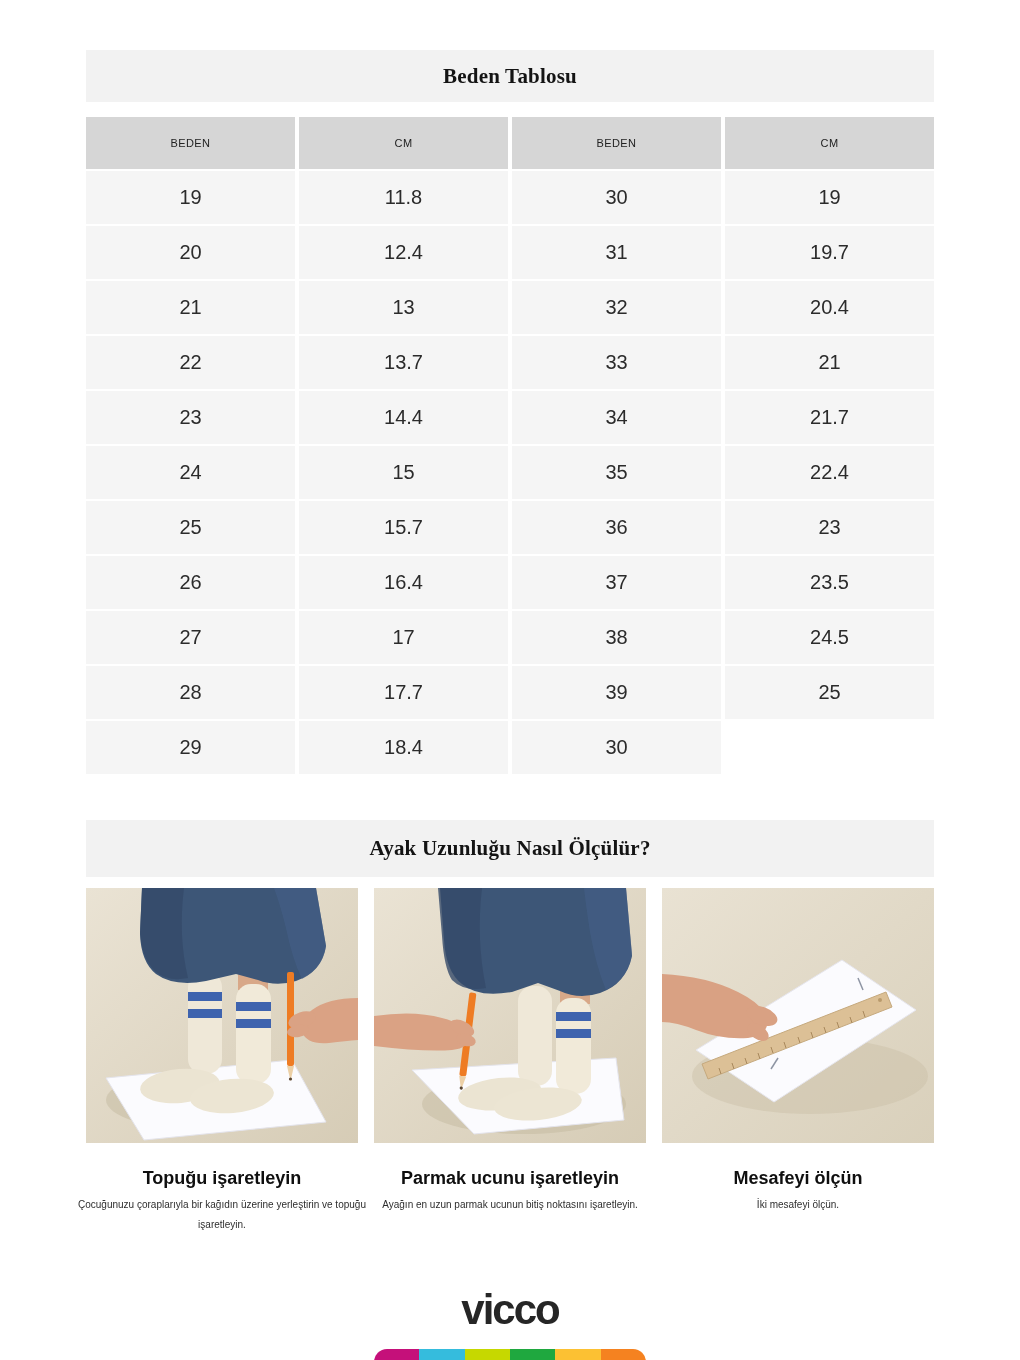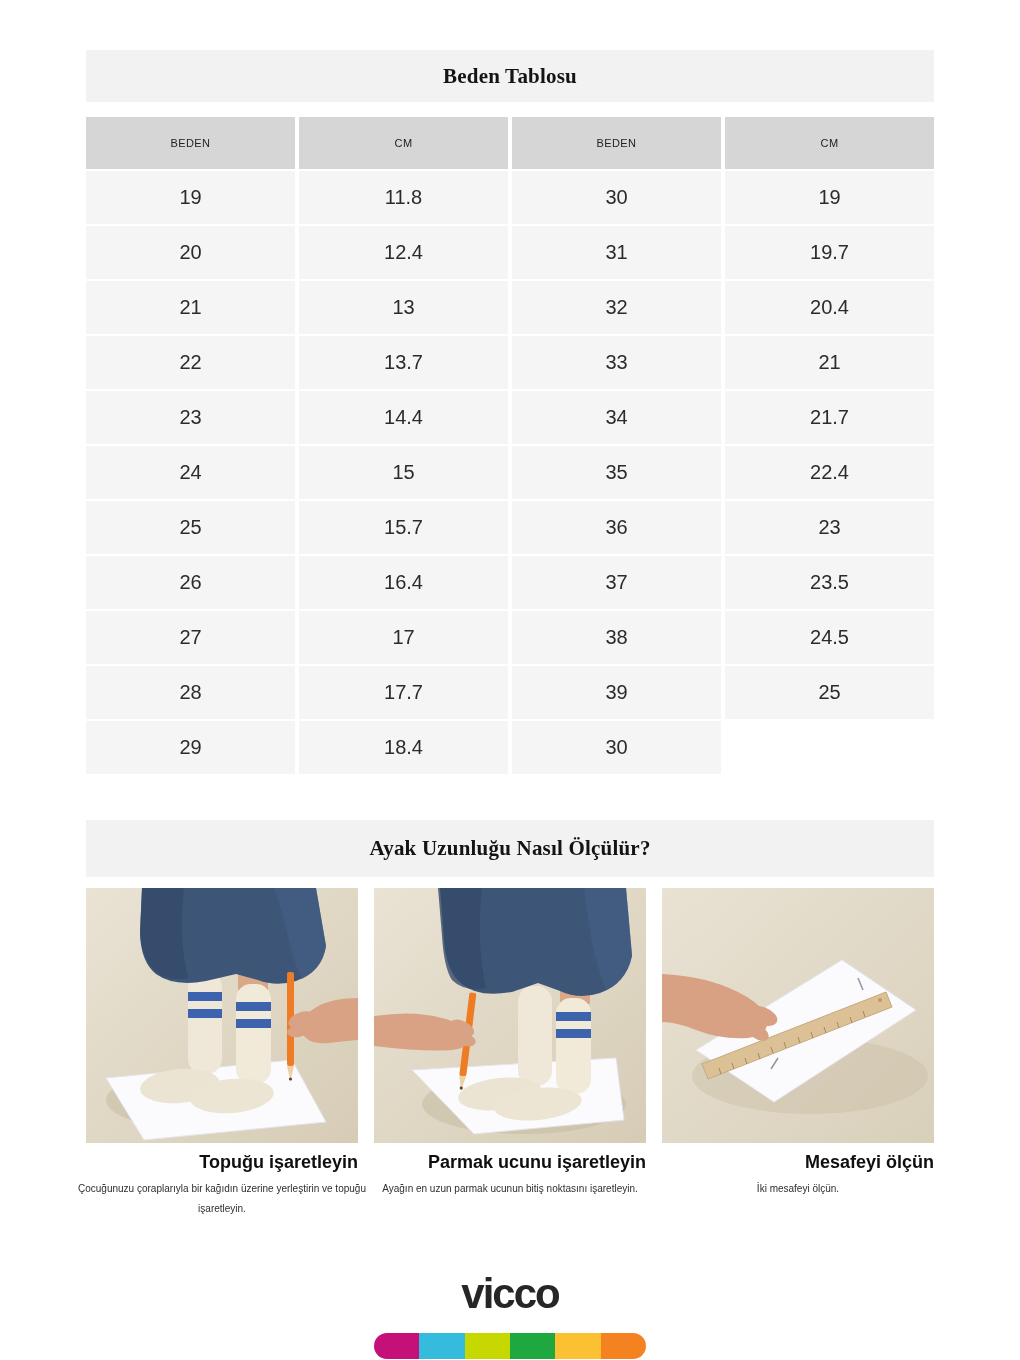--- a/index.html
+++ b/index.html
@@ -63,22 +63,22 @@
   
   .steps {
     margin-top: 11px;
     display: flex;
     justify-content: space-between;
   }
   .step { width: 272px; }
   .photo { width: 272px; height: 255px; }
   .photo svg { display: block; }
   .step-title {
-    margin-top: 8px;
-    text-align: right;
+    margin-top: 24px;
+    text-align: center;
     font-size: 18px;
     font-weight: 700;
     color: #0f0f0f;
     line-height: 22px;
   }
   .step-desc {
     margin: 6px -14px 0;
     text-align: center;
     font-size: 10px;
     line-height: 20px;

